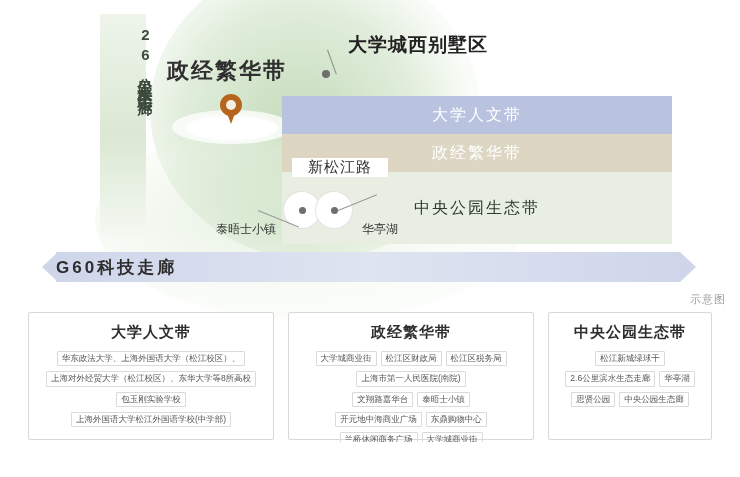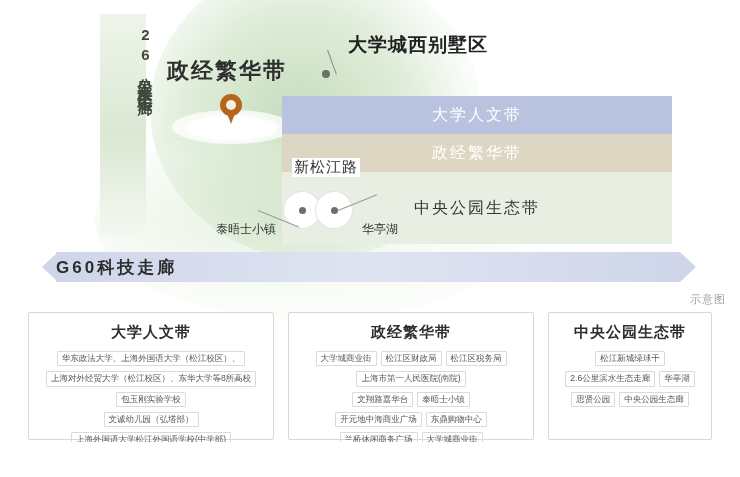--- a/index.html
+++ b/index.html
@@ -70,21 +70,21 @@
   .belt{position:absolute;display:flex;align-items:center;justify-content:center;}
   #belt1{left:282px;top:96px;width:390px;height:38px;background:#b9c3e0;color:#ffffff;font-size:16px;letter-spacing:2px;}
   #belt2{left:282px;top:134px;width:390px;height:38px;background:#ddd6c2;color:#ffffff;font-size:16px;letter-spacing:2px;}
   #belt3{left:282px;top:172px;width:390px;height:72px;background:#e8efe2;color:#2f3b2f;font-size:16px;letter-spacing:2px;}
   .belt-label{font-weight:500;}
 
   
   #road-line{position:absolute;left:200px;top:160px;width:480px;height:6px;background:rgba(221,214,194,.0);}
   #road-label{
     position:absolute;left:292px;top:158px;font-size:15px;color:#2f2f2f;letter-spacing:1px;
-    background:#ffffff;padding:0 2px;
+    background:#ffffff;padding:0 16px;
   }
 
   
   #c1{position:absolute;left:284px;top:192px;width:36px;height:36px;border-radius:50%;background:#ffffff;box-shadow:0 0 0 1px #e2e2e2;}
   #c2{position:absolute;left:316px;top:192px;width:36px;height:36px;border-radius:50%;background:#ffffff;box-shadow:0 0 0 1px #e2e2e2;}
   #c1d{position:absolute;left:299px;top:207px;width:7px;height:7px;border-radius:50%;background:#6e6e6e;}
   #c2d{position:absolute;left:331px;top:207px;width:7px;height:7px;border-radius:50%;background:#6e6e6e;}
   #lead1{position:absolute;left:258px;top:210px;width:44px;height:1px;background:#9a9a9a;transform:rotate(22deg);transform-origin:left;}
   #lead2{position:absolute;left:338px;top:210px;width:42px;height:1px;background:#9a9a9a;transform:rotate(-22deg);transform-origin:left;}
   #lbl1{position:absolute;left:216px;top:221px;font-size:12px;color:#333;}
@@ -188,23 +188,20 @@
       <div class="row">
         <span class="chip">华东政法大学、上海外国语大学（松江校区）、</span>
       </div>
       <div class="row">
         <span class="chip">上海对外经贸大学（松江校区）、东华大学等8所高校</span>
       </div>
       <div class="row">
         <span class="chip">包玉刚实验学校</span>
       </div>
       <div class="row">
-        <span class="chip">文诚幼儿园（弘塔部）</span>
-      </div>
-      <div class="row">
         <span class="chip">上海外国语大学松江外国语学校(中学部)</span>
       </div>
     </div>
   </div>
 
   <div class="card" id="card1">
     <div class="card-title">政经繁华带</div>
     <div class="card-rows">
       <div class="row">
         <span class="chip">大学城商业街</span>

